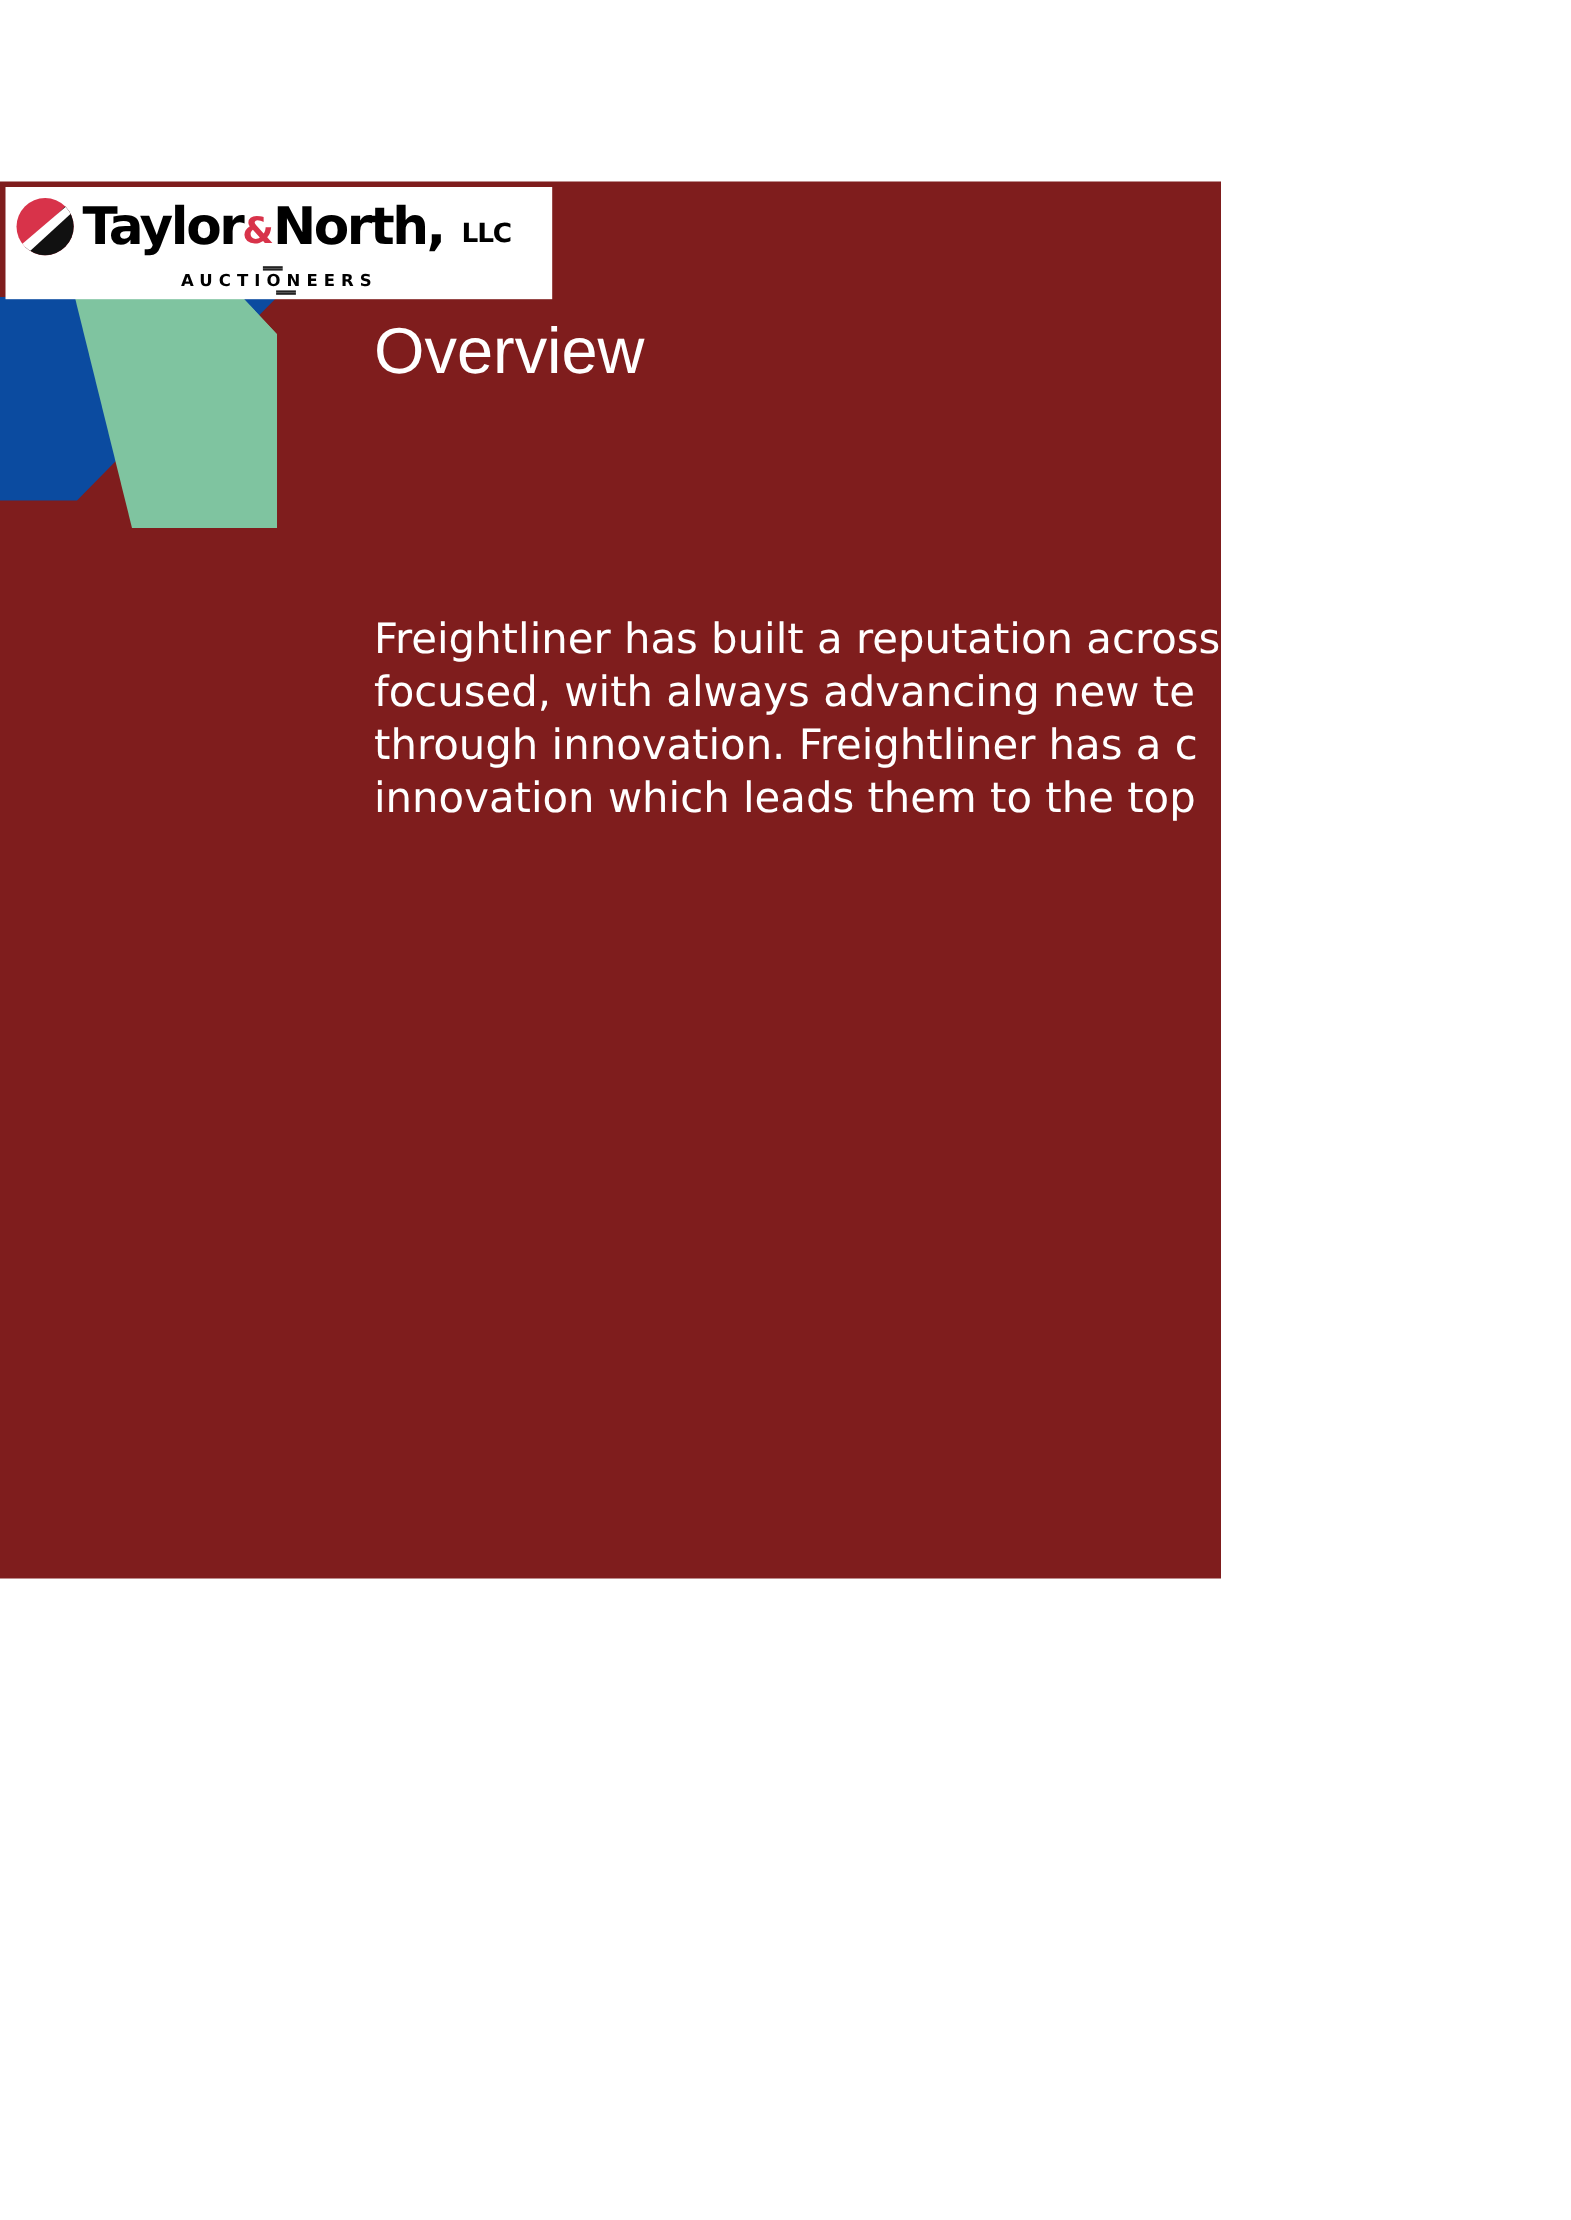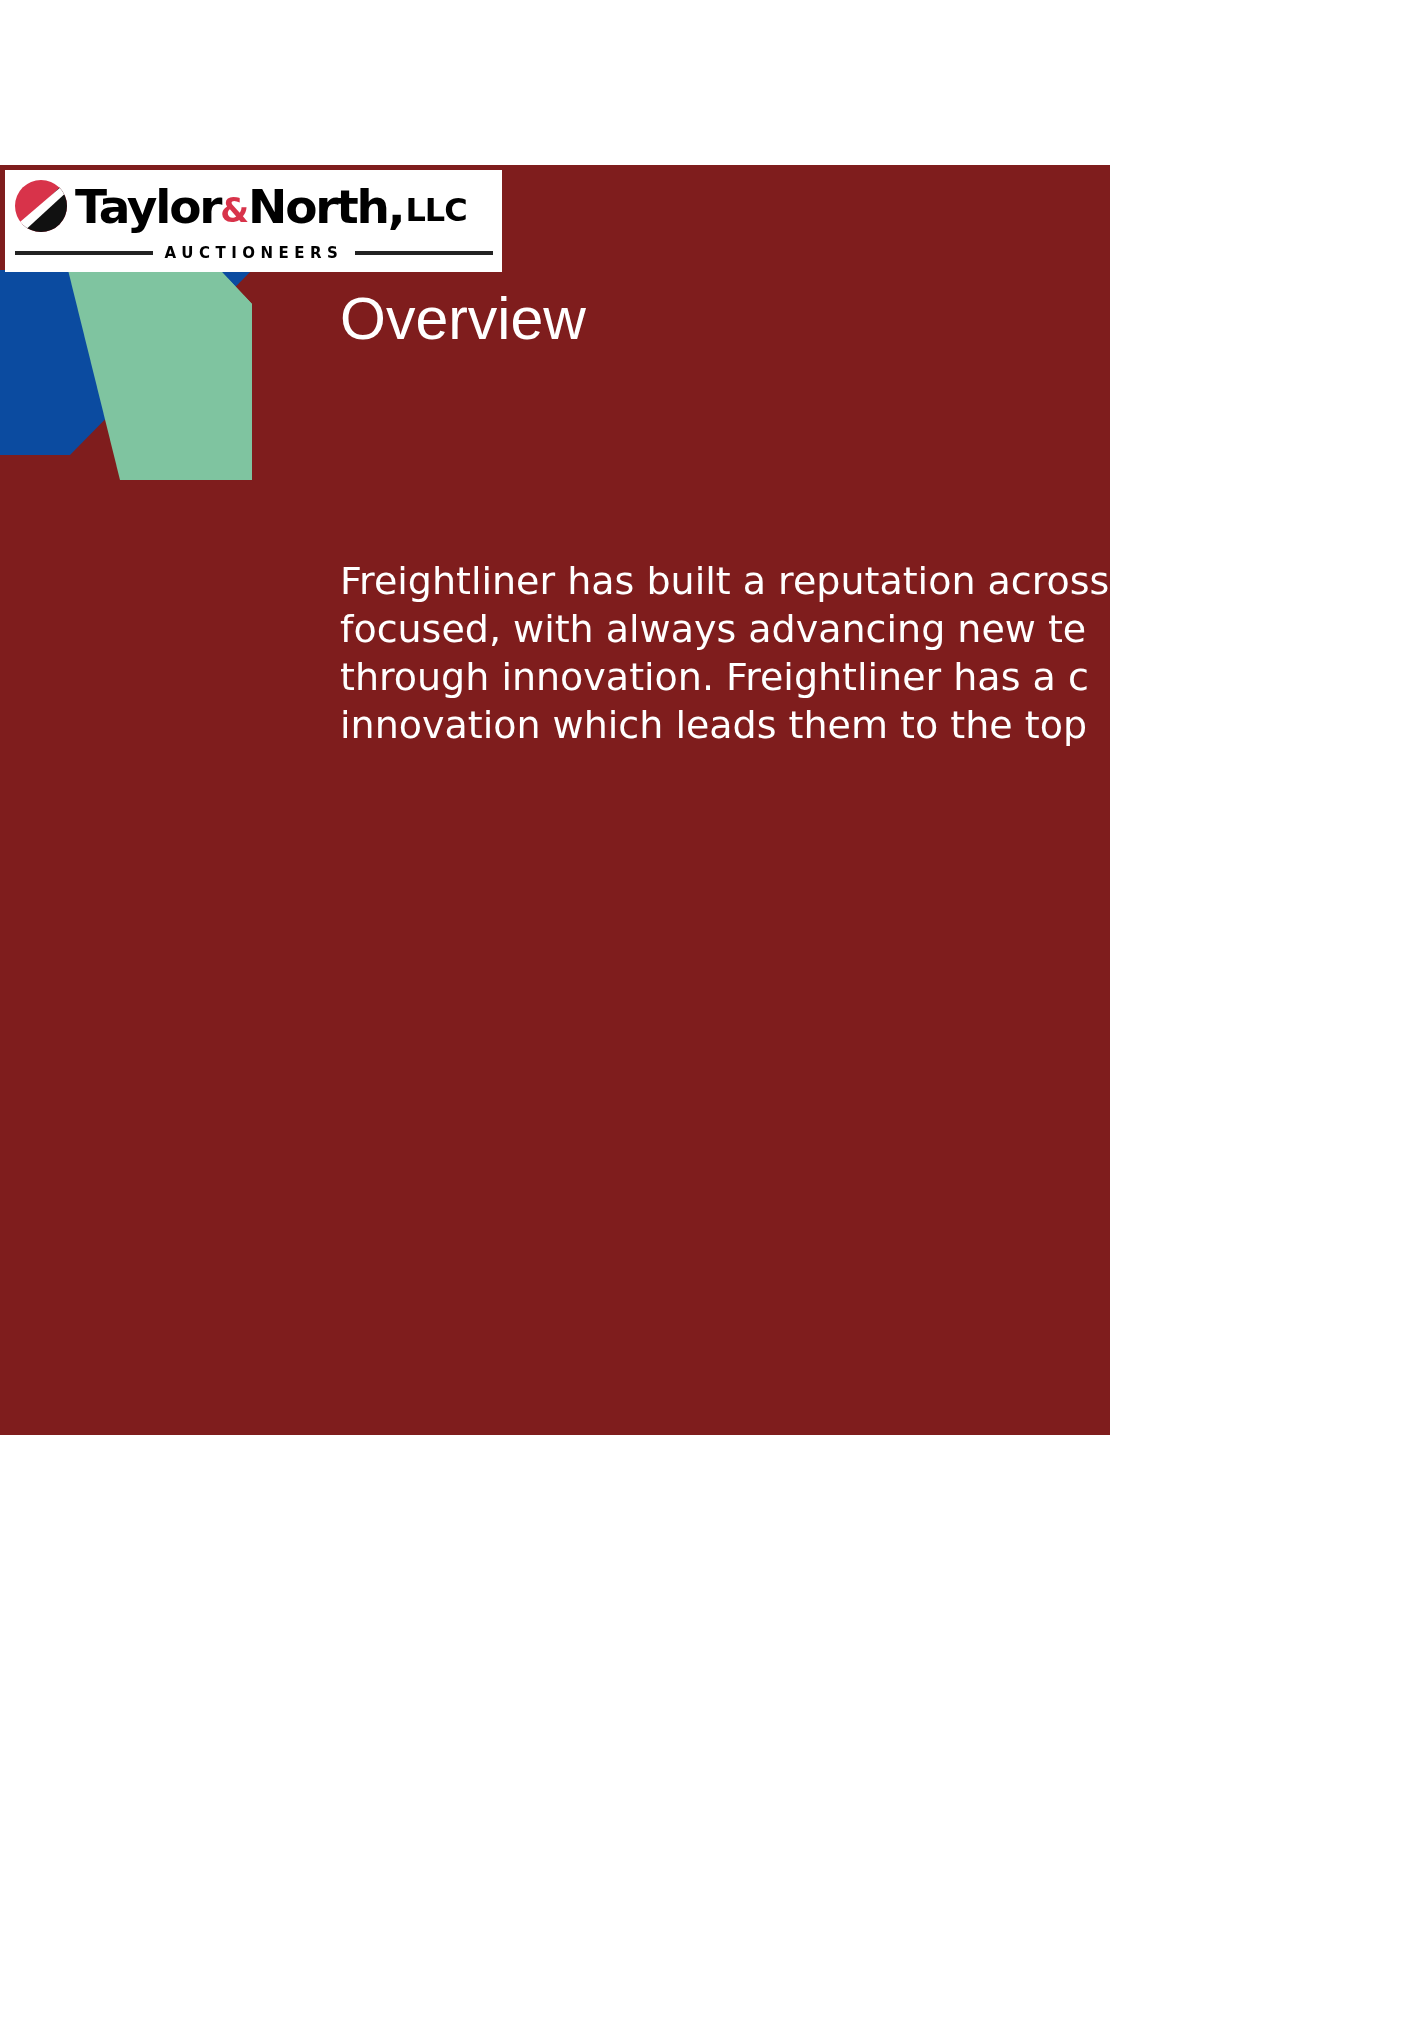--- a/index.html
+++ b/index.html
@@ -77,36 +77,37 @@
   }
   #logo-wordmark .amp {
     color: #d8334a;
     font-size: 33px;
     font-weight: bold;
     letter-spacing: -1px;
     position: relative;
     top: -1px;
   }
   #logo-wordmark .llc {
-    font-size: 32px;
+    font-size: 24px;
     letter-spacing: -1px;
     position: relative;
     top: -2px;
-    margin-left: 2px;
+    margin-left: 16px;
   }
 
   
   #logo-sub {
     position: absolute;
     left: 10px;
     top: 72px;
     width: 478px;
     height: 22px;
     display: flex;
     align-items: center;
+    flex-direction: column;
   }
   #logo-sub .rule {
     flex: 1 1 auto;
     height: 0;
     border-top: 2px solid #222222;
     border-bottom: 2px solid #222222;
     min-width: 18px;
   }
   #logo-sub .rule.left  { margin-right: 12px; max-width: 168px; }
   #logo-sub .rule.right { margin-left: 12px; }

